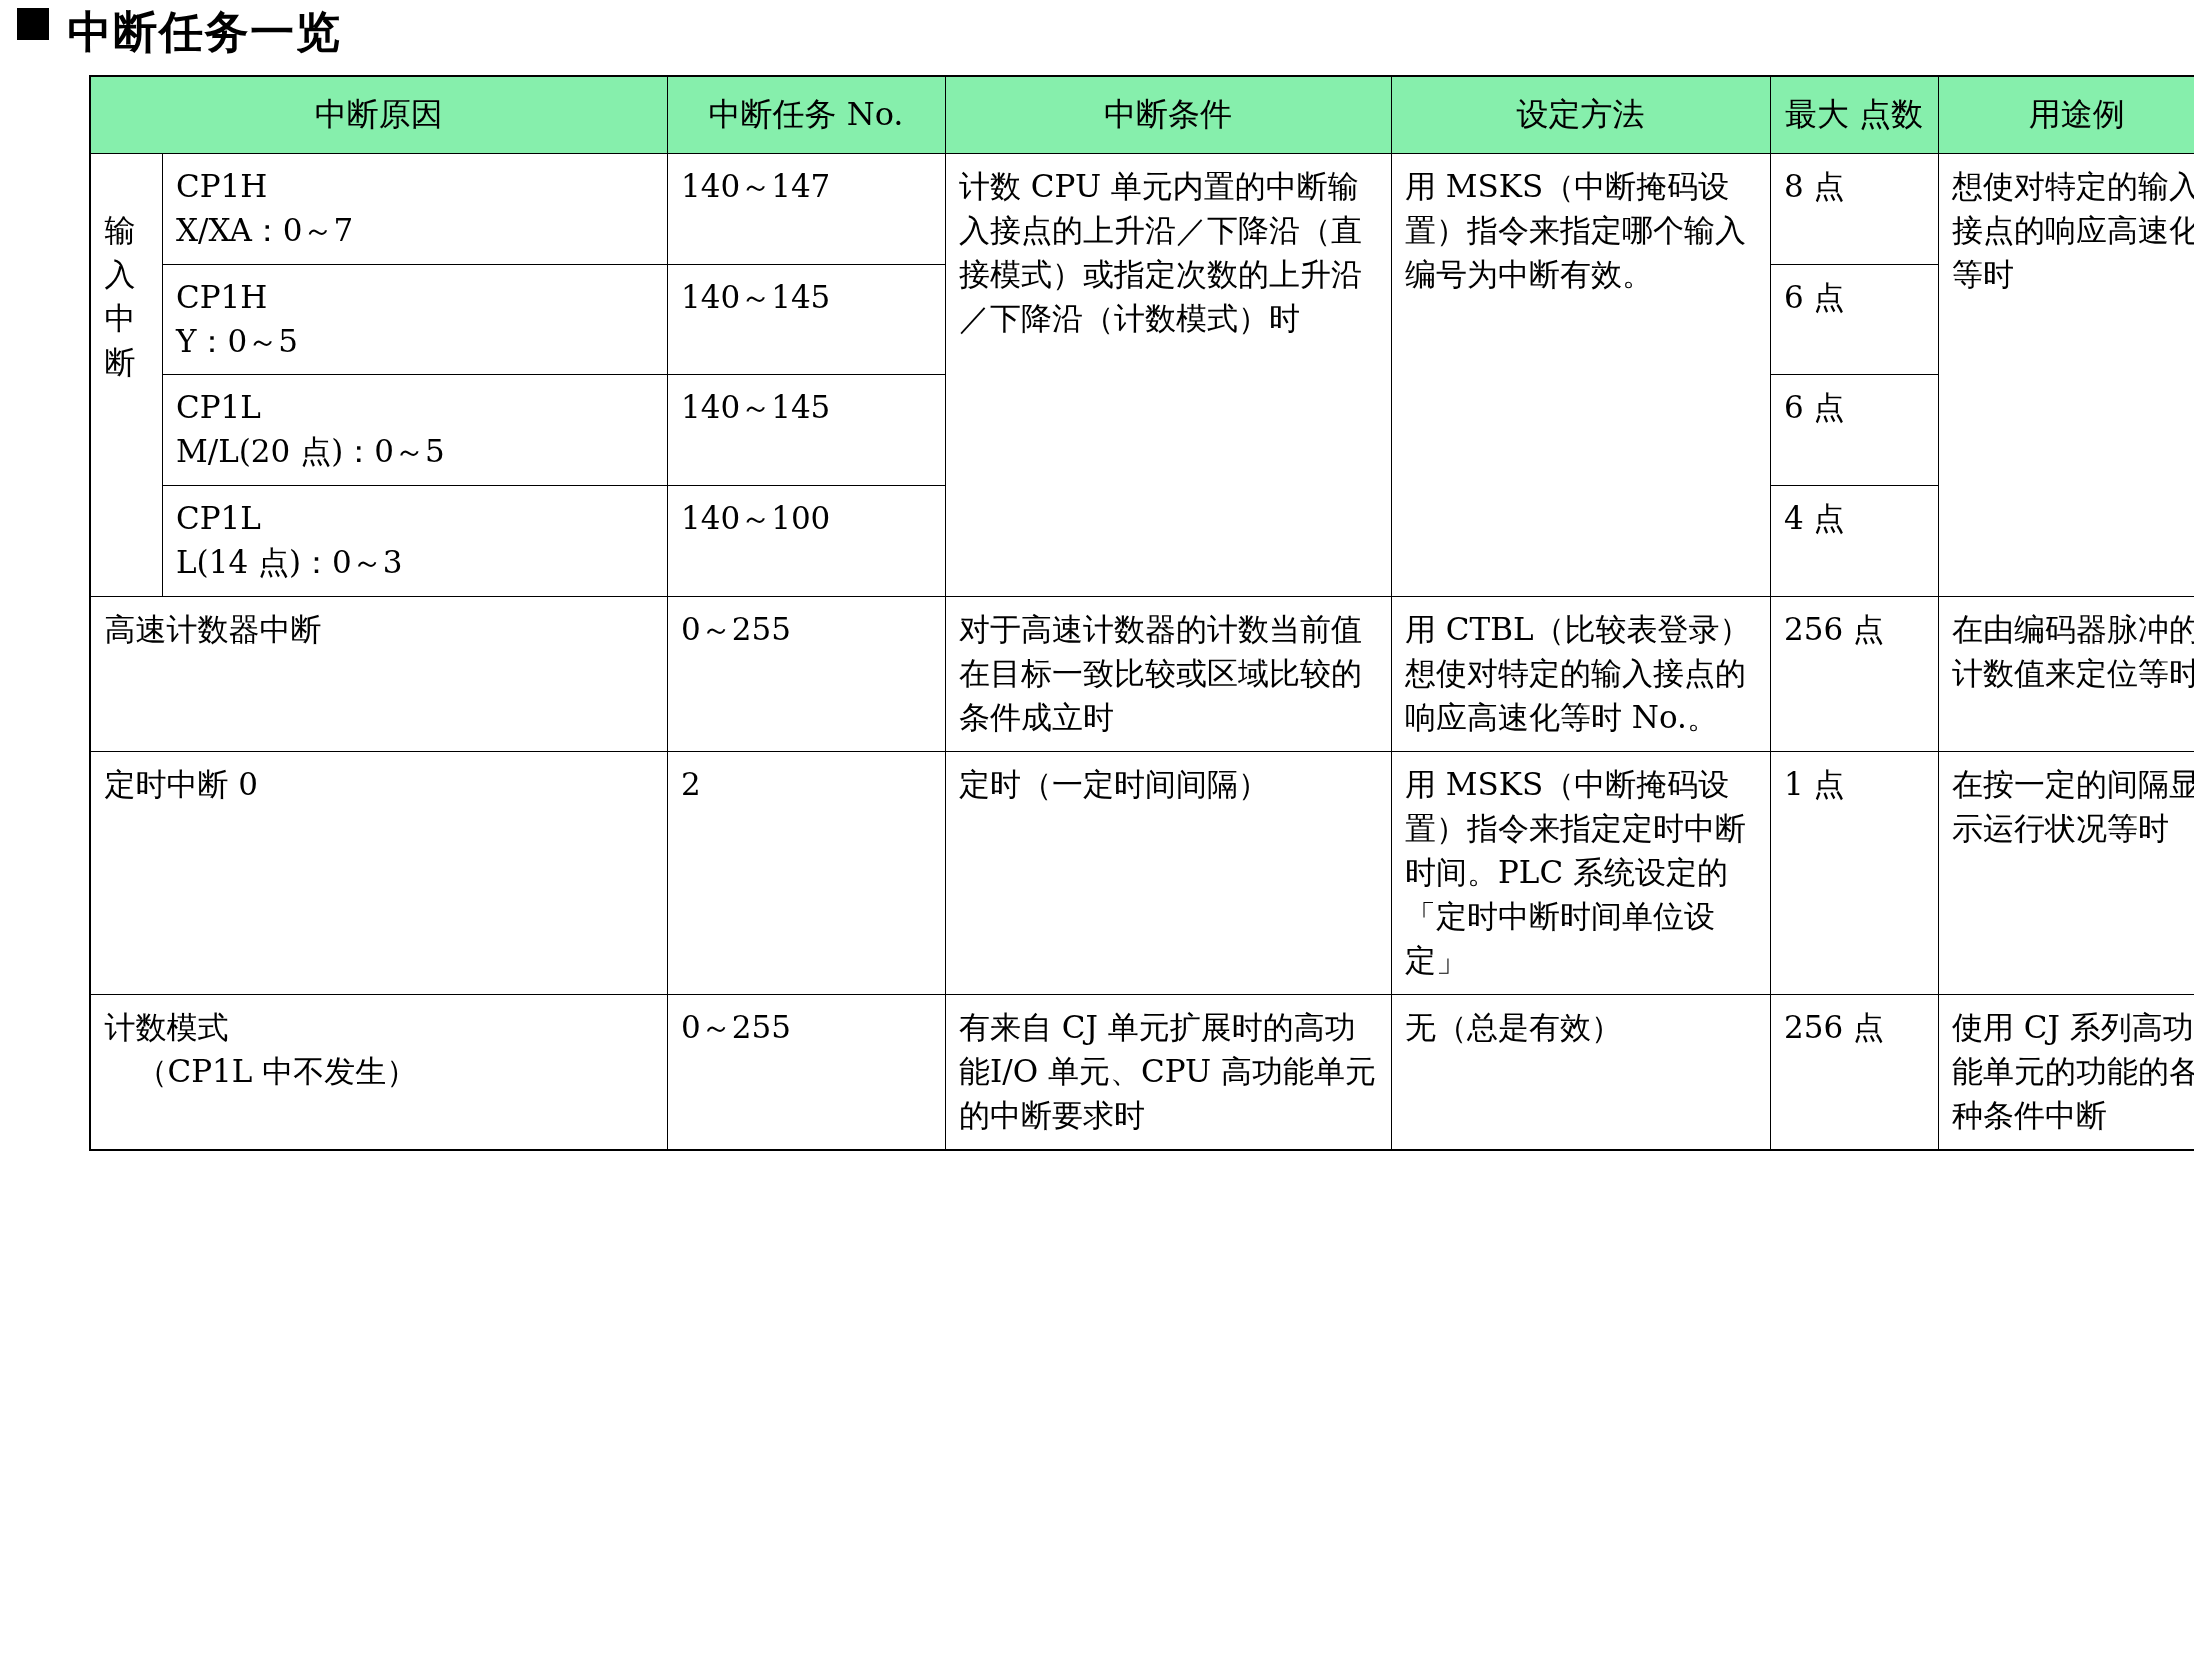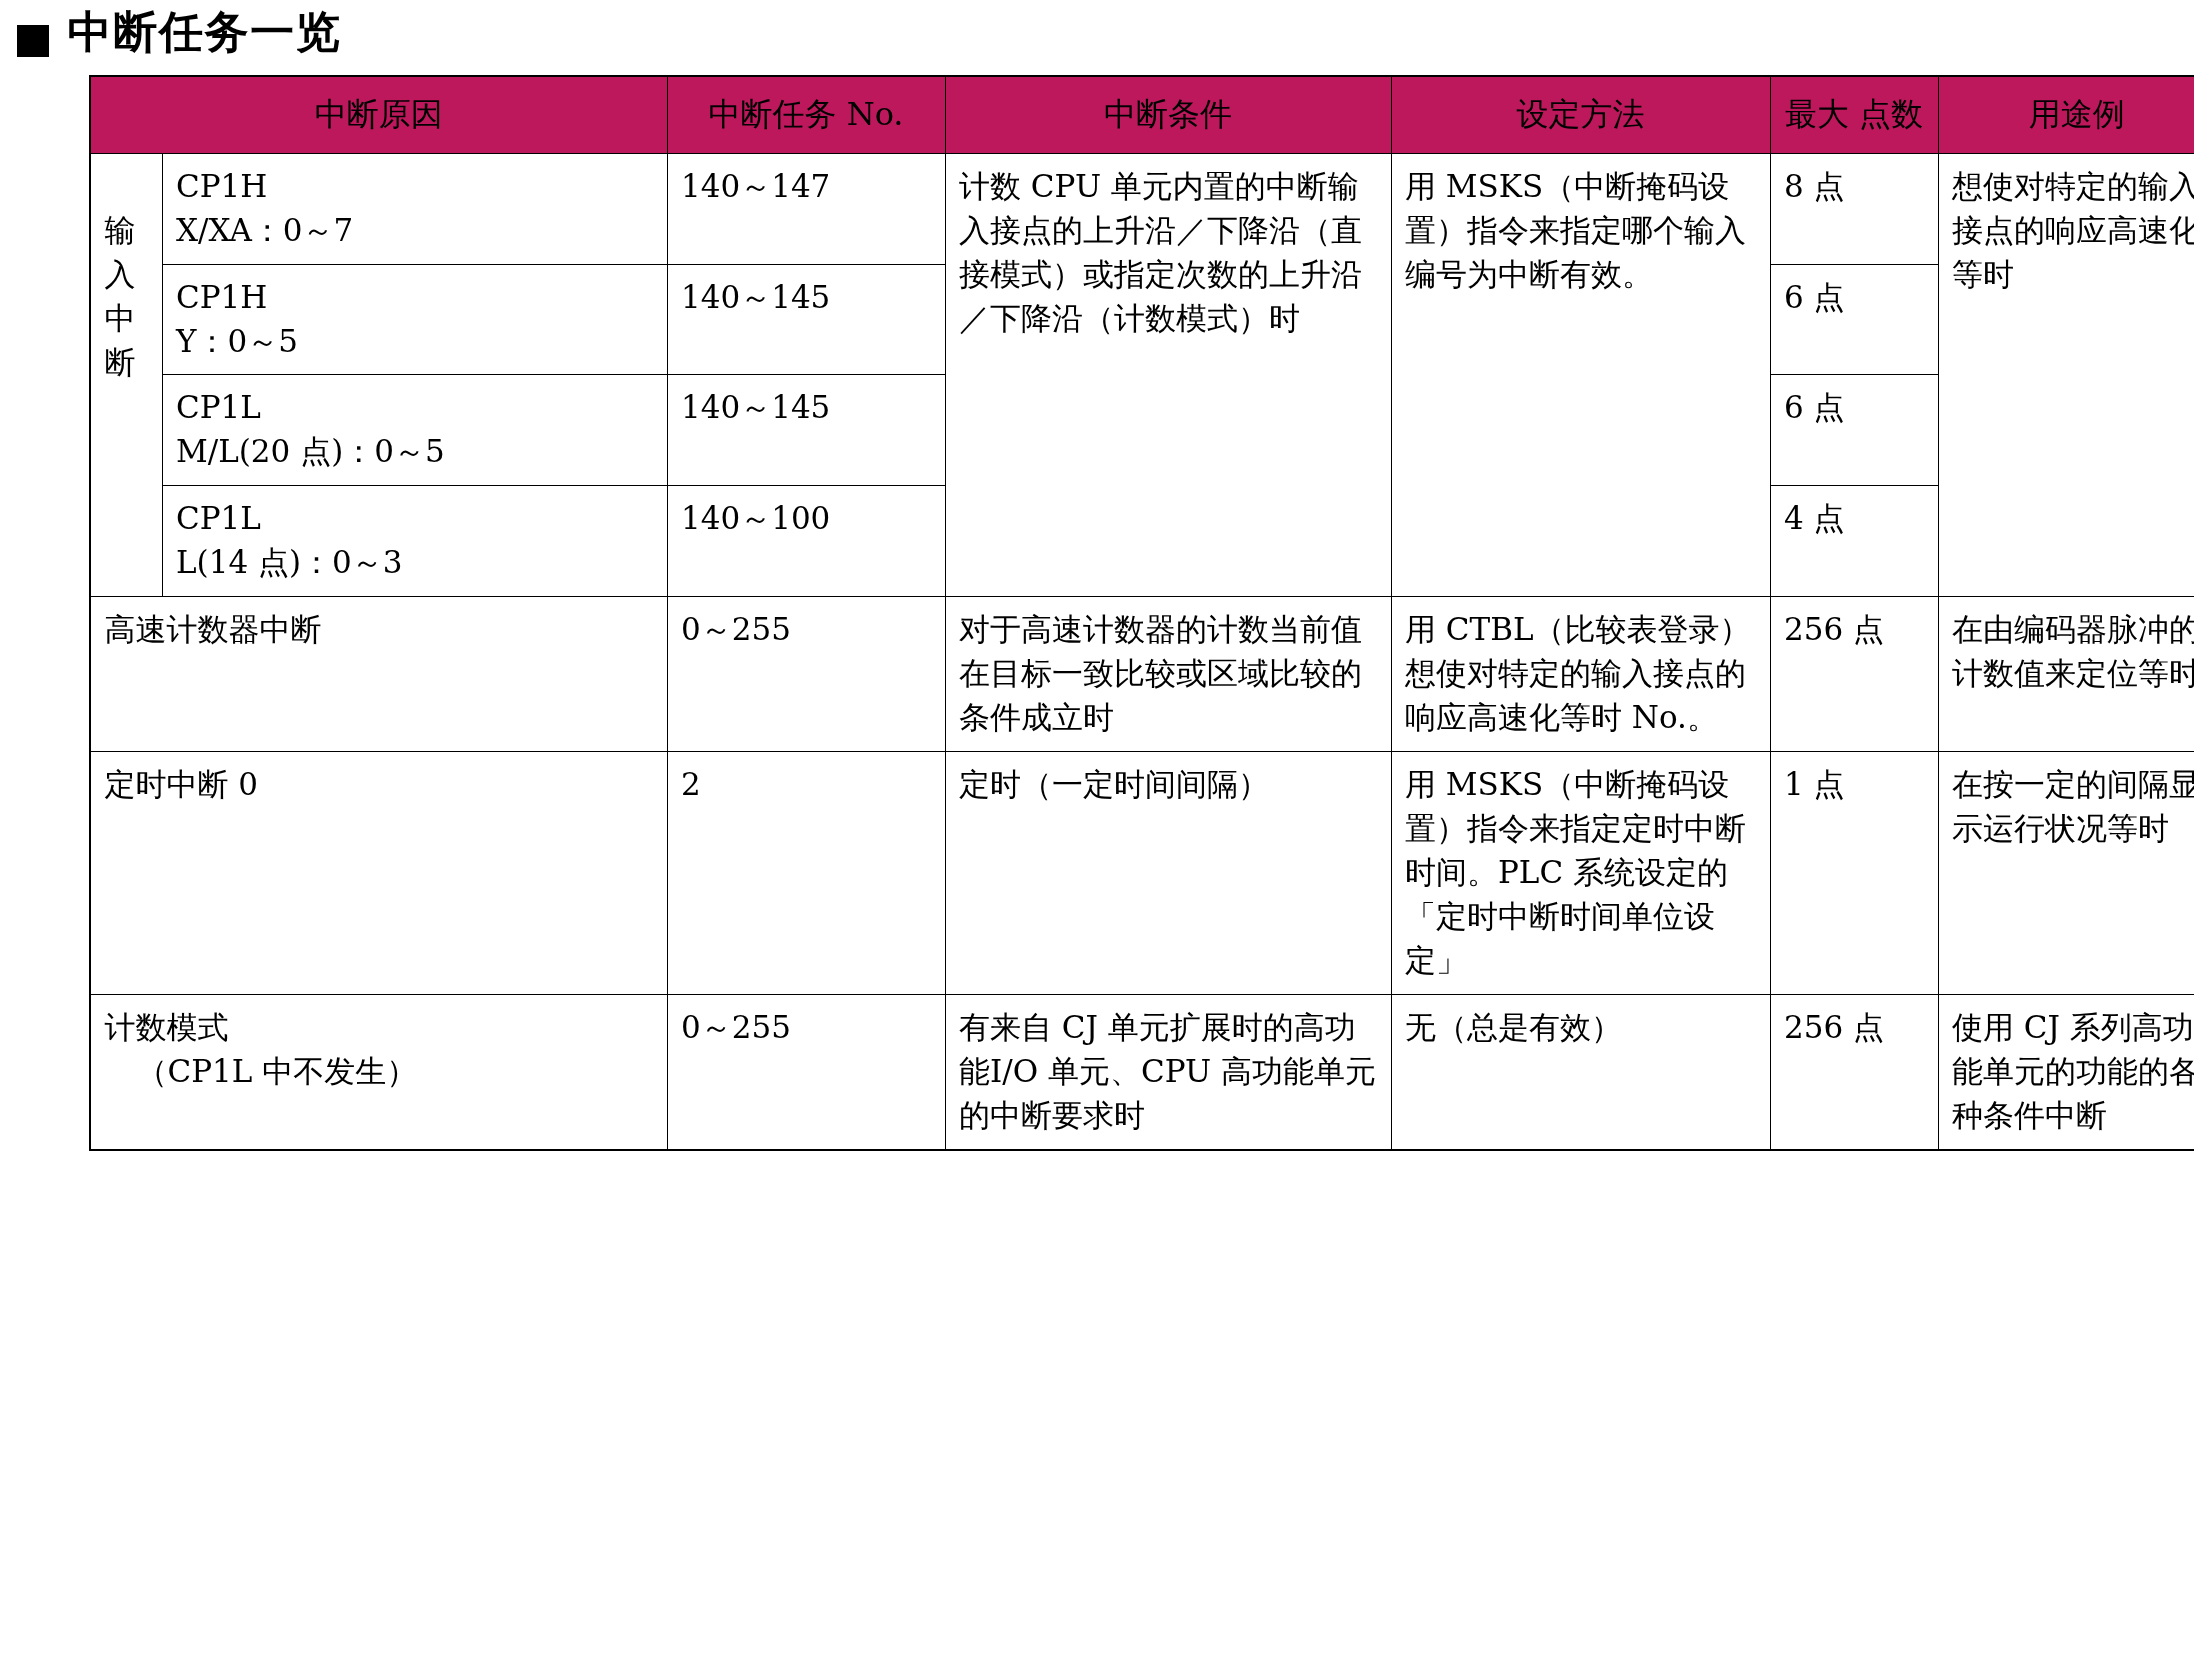--- a/index.html
+++ b/index.html
@@ -17,21 +17,21 @@
   .page {
     position: relative;
     width: 2194px;
     height: 1673px;
     box-sizing: border-box;
     padding: 8.4px 0 0 0;
   }
   
   .heading {
     display: flex;
-    align-items: flex-end;
+    align-items: flex-start;
     gap: 18.5px;
     padding-left: 17px;
     margin-bottom: 18.5px;
   }
   .heading-marker {
     width: 32px;
     height: 32px;
     background: #000000;
     flex: 0 0 auto;
   }
@@ -58,21 +58,21 @@
     border: 1.7px solid #000000;
     vertical-align: top;
     padding: 10px 11.8px 11.8px 13.5px;
     font-size: 31px;
     line-height: 1.42;
     font-weight: normal;
     text-align: left;
     font-family: "DejaVu Serif", "Liberation Serif", serif;
   }
   table.interrupt-table thead th {
-    background: #be185d;
+    background: #86efac;
     text-align: center;
     vertical-align: middle;
     padding: 15px 8.4px;
     font-size: 32px;
   }
   .col-cause      { width: 505px; }
   .col-task       { width: 278px; }
   .col-cond       { width: 446px; }
   .col-method     { width: 379px; }
   .col-max        { width: 168px; }

